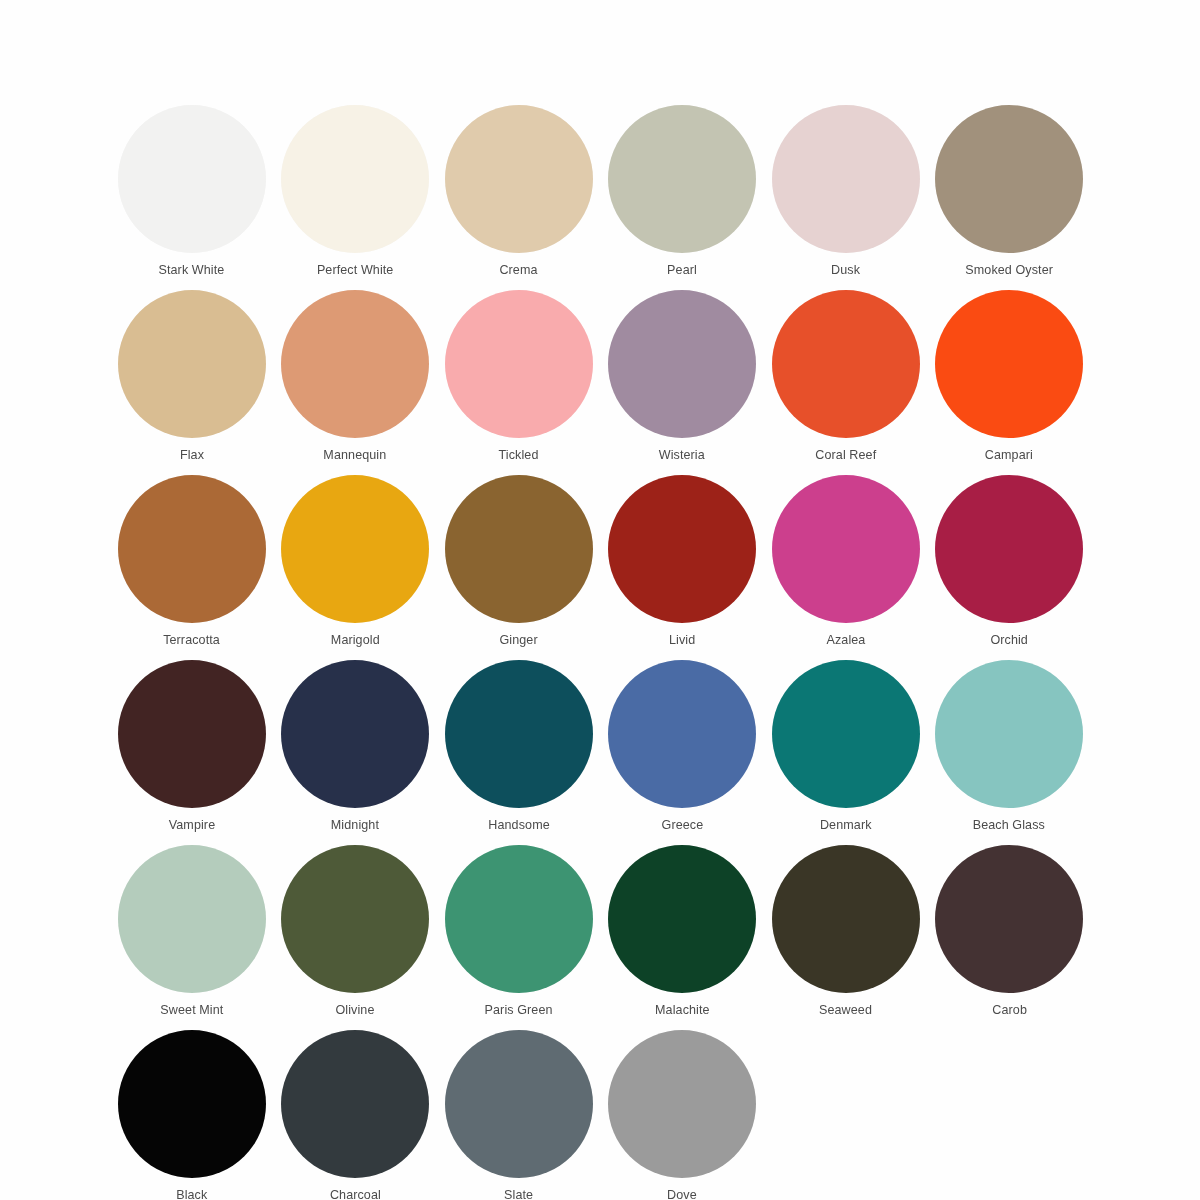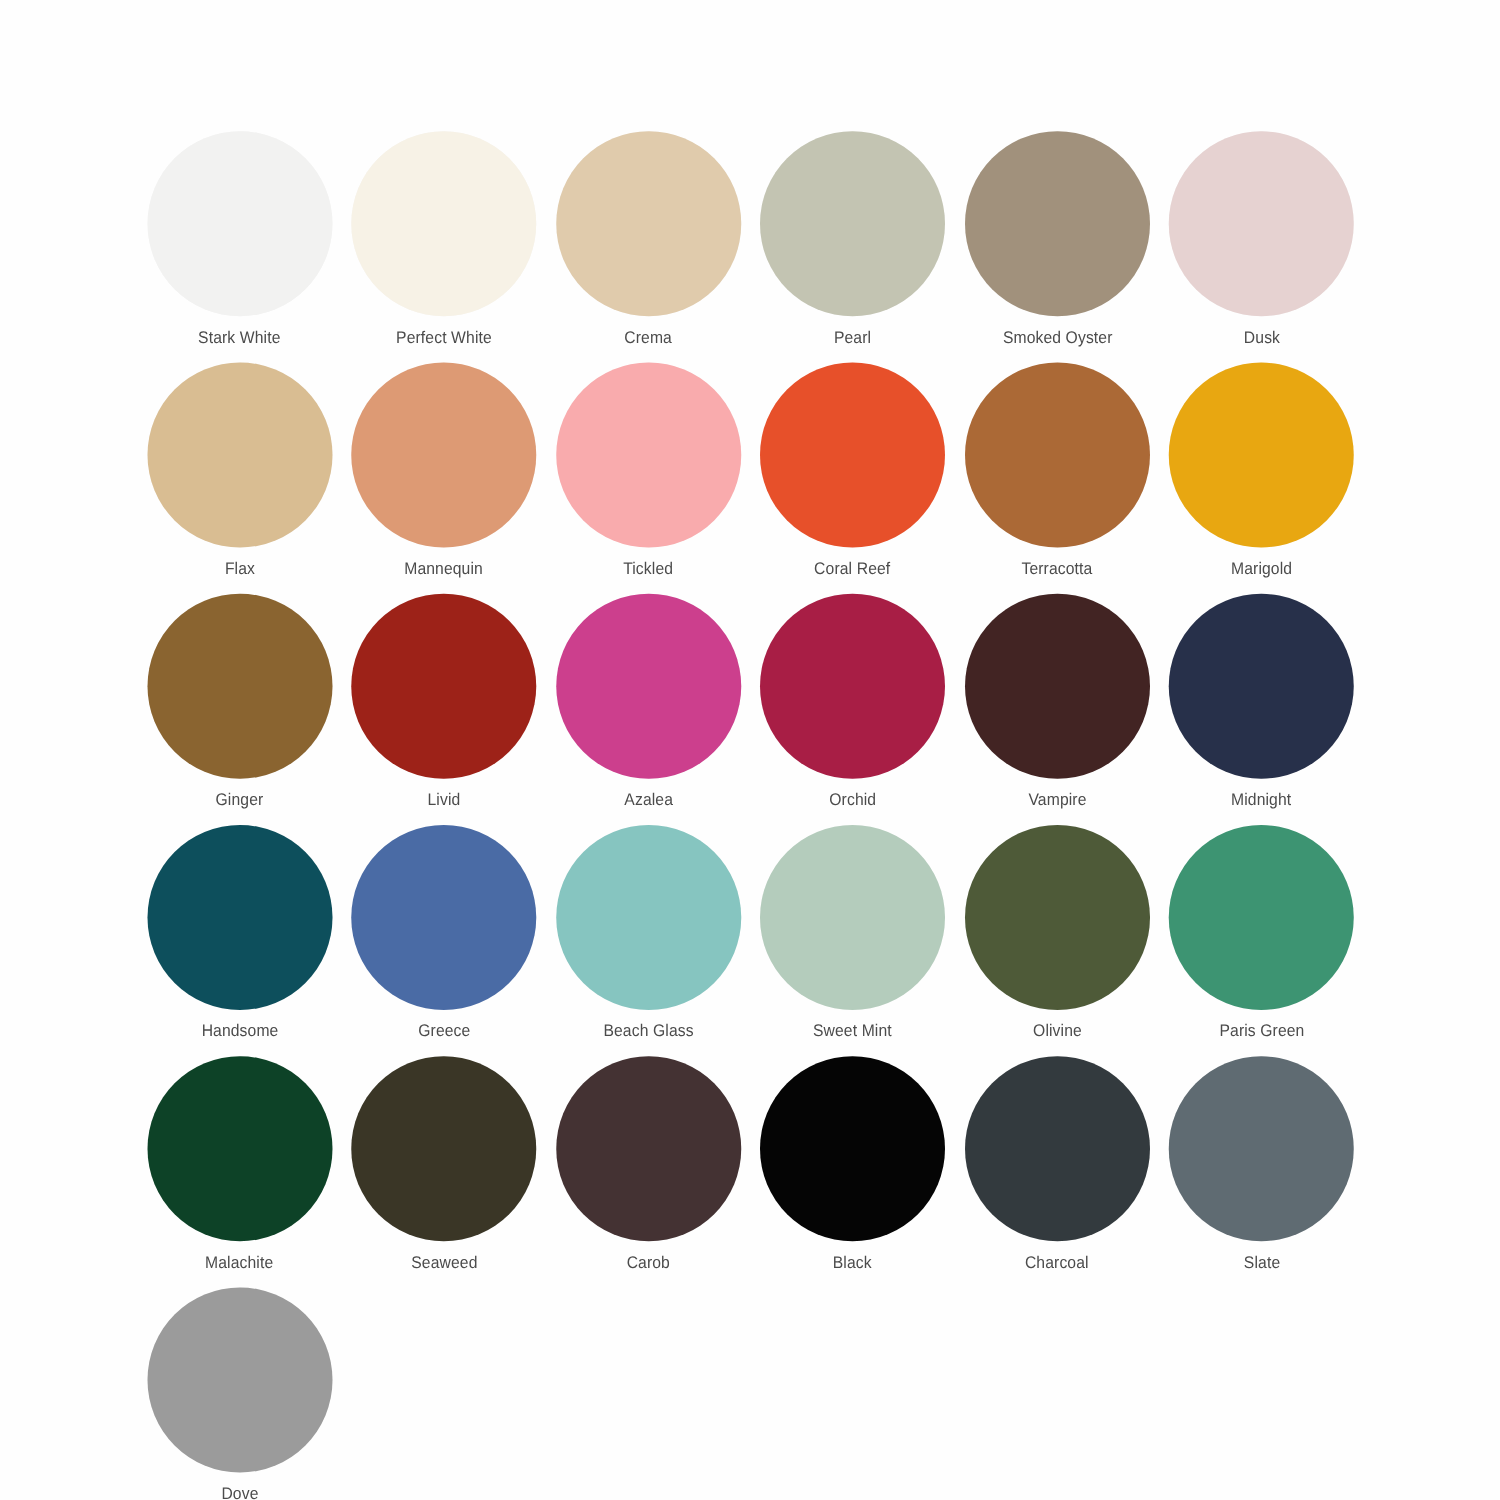--- a/index.html
+++ b/index.html
@@ -82,44 +82,52 @@
       </div>
       <div class="swatch-cell">
         <div class="swatch-disc" style="background-color: rgb(224, 203, 172);"></div>
         <div class="swatch-label" style="color: rgb(75, 75, 75);">Crema</div>
       </div>
       <div class="swatch-cell">
         <div class="swatch-disc" style="background-color: rgb(195, 196, 178);"></div>
         <div class="swatch-label" style="color: rgb(75, 75, 75);">Pearl</div>
       </div>
       <div class="swatch-cell">
+        <div class="swatch-disc" style="background-color: rgb(230, 210, 209);"></div>
+        <div class="swatch-label" style="color: rgb(75, 75, 75);">Dusk</div>
+      </div>
+      <div class="swatch-cell">
         <div class="swatch-disc" style="background-color: rgb(161, 145, 124);"></div>
         <div class="swatch-label" style="color: rgb(75, 75, 75);">Smoked Oyster</div>
       </div>
       <div class="swatch-cell">
-        <div class="swatch-disc" style="background-color: rgb(230, 210, 209);"></div>
-        <div class="swatch-label" style="color: rgb(75, 75, 75);">Dusk</div>
-      </div>
-      <div class="swatch-cell">
         <div class="swatch-disc" style="background-color: rgb(217, 189, 146);"></div>
         <div class="swatch-label" style="color: rgb(75, 75, 75);">Flax</div>
       </div>
       <div class="swatch-cell">
         <div class="swatch-disc" style="background-color: rgb(221, 154, 116);"></div>
         <div class="swatch-label" style="color: rgb(75, 75, 75);">Mannequin</div>
       </div>
       <div class="swatch-cell">
         <div class="swatch-disc" style="background-color: rgb(249, 171, 173);"></div>
         <div class="swatch-label" style="color: rgb(75, 75, 75);">Tickled</div>
       </div>
       <div class="swatch-cell">
+        <div class="swatch-disc" style="background-color: rgb(160, 139, 160);"></div>
+        <div class="swatch-label" style="color: rgb(75, 75, 75);">Wisteria</div>
+      </div>
+      <div class="swatch-cell">
         <div class="swatch-disc" style="background-color: rgb(231, 80, 42);"></div>
         <div class="swatch-label" style="color: rgb(75, 75, 75);">Coral Reef</div>
       </div>
       <div class="swatch-cell">
+        <div class="swatch-disc" style="background-color: rgb(250, 75, 18);"></div>
+        <div class="swatch-label" style="color: rgb(75, 75, 75);">Campari</div>
+      </div>
+      <div class="swatch-cell">
         <div class="swatch-disc" style="background-color: rgb(171, 105, 54);"></div>
         <div class="swatch-label" style="color: rgb(75, 75, 75);">Terracotta</div>
       </div>
       <div class="swatch-cell">
         <div class="swatch-disc" style="background-color: rgb(232, 167, 17);"></div>
         <div class="swatch-label" style="color: rgb(75, 75, 75);">Marigold</div>
       </div>
       <div class="swatch-cell">
         <div class="swatch-disc" style="background-color: rgb(138, 100, 48);"></div>
         <div class="swatch-label" style="color: rgb(75, 75, 75);">Ginger</div>
@@ -146,20 +154,24 @@
       </div>
       <div class="swatch-cell">
         <div class="swatch-disc" style="background-color: rgb(13, 79, 92);"></div>
         <div class="swatch-label" style="color: rgb(75, 75, 75);">Handsome</div>
       </div>
       <div class="swatch-cell">
         <div class="swatch-disc" style="background-color: rgb(74, 107, 165);"></div>
         <div class="swatch-label" style="color: rgb(75, 75, 75);">Greece</div>
       </div>
       <div class="swatch-cell">
+        <div class="swatch-disc" style="background-color: rgb(11, 119, 116);"></div>
+        <div class="swatch-label" style="color: rgb(75, 75, 75);">Denmark</div>
+      </div>
+      <div class="swatch-cell">
         <div class="swatch-disc" style="background-color: rgb(134, 197, 192);"></div>
         <div class="swatch-label" style="color: rgb(75, 75, 75);">Beach Glass</div>
       </div>
       <div class="swatch-cell">
         <div class="swatch-disc" style="background-color: rgb(180, 204, 188);"></div>
         <div class="swatch-label" style="color: rgb(75, 75, 75);">Sweet Mint</div>
       </div>
       <div class="swatch-cell">
         <div class="swatch-disc" style="background-color: rgb(78, 90, 56);"></div>
         <div class="swatch-label" style="color: rgb(75, 75, 75);">Olivine</div>

